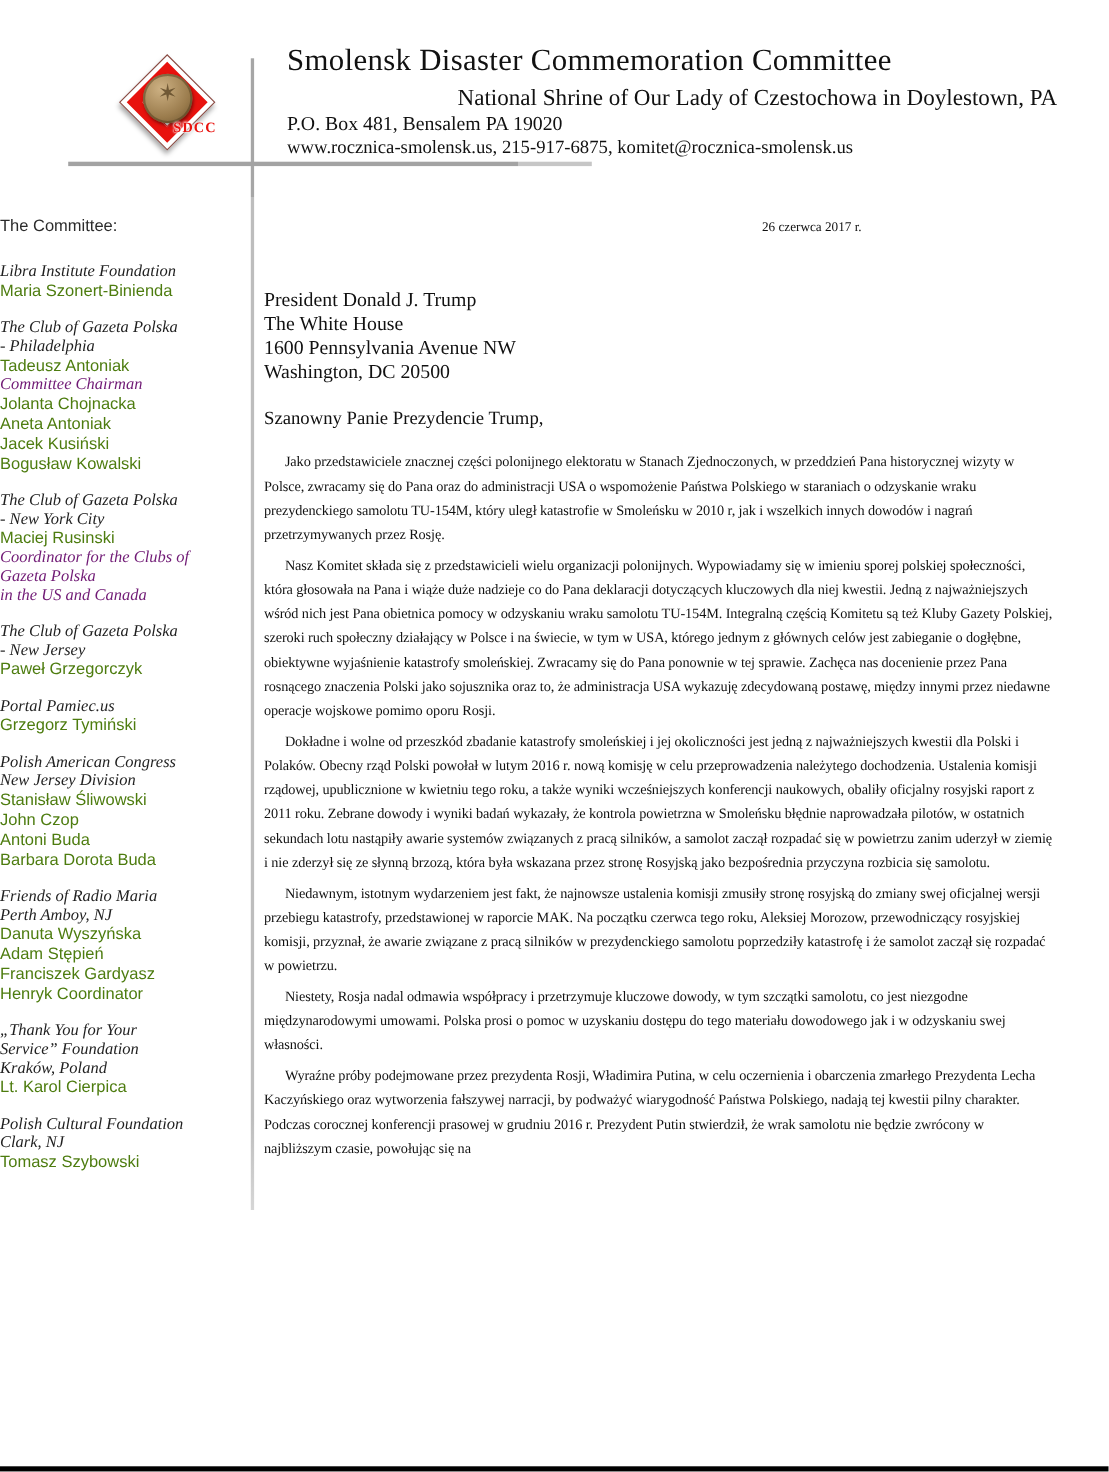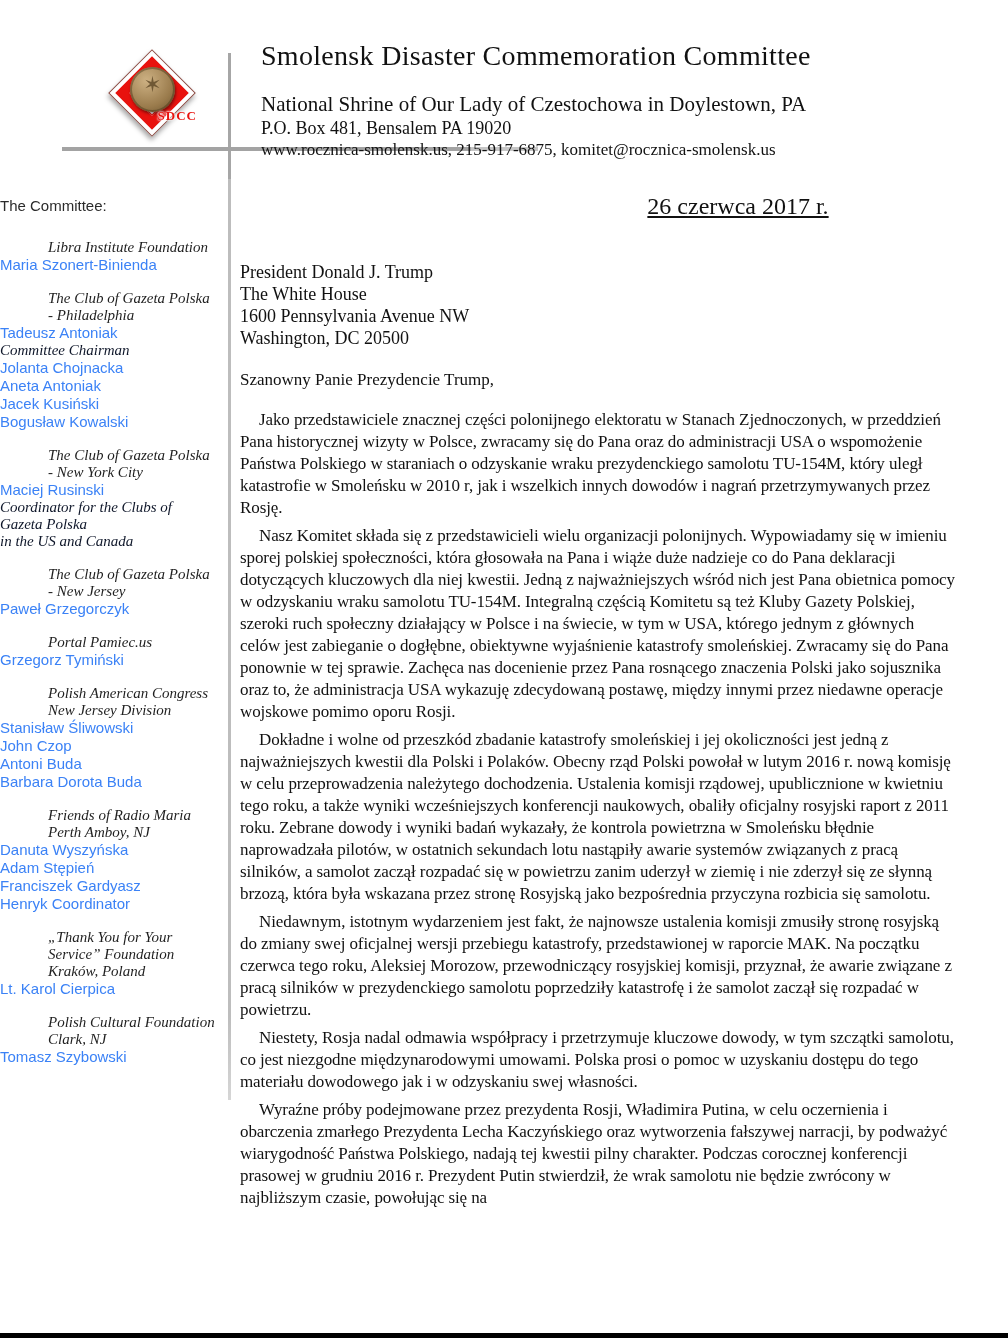--- a/index.html
+++ b/index.html
@@ -46,51 +46,51 @@
   .vline {
     position: absolute; left: 228px; top: 53px; width: 3px; height: 1047px;
     background: linear-gradient(to bottom, #a6a6a6 0 12%, #bdbdbd 12% 92%, #d6d6d6);
   }
   .hline {
     position: absolute; left: 62px; top: 147px; width: 476px; height: 4px;
     background: linear-gradient(to right, #a3a3a3 0 86%, #c6c6c6 86%);
   }
   .header-block { position: absolute; left: 261px; top: 40px; width: 700px; }
   .org-name   { font-size: 28px; line-height: 32px; letter-spacing: 0.3px; }
-  .org-sub    { font-size: 21px; line-height: 25px; margin-top: 20px; }
+  .org-sub    { font-size: 21px; line-height: 25px; margin-top: 4px; text-align: right; }
   .org-addr   { font-size: 18px; line-height: 21px; margin-top: 1px; }
   .org-contact{ font-size: 17px; line-height: 20px; margin-top: 1px; }
 
   
   .sidebar {
     position: absolute; left: 0; top: 196px; width: 215px;
     text-align: left;
     font-family: "Liberation Sans", "DejaVu Sans", sans-serif;
     color: #2b2b2b;
   }
   .sb-heading { font-size: 15px; line-height: 19px; margin-bottom: 24px; }
   .sb-group { margin-bottom: 16px; }
   .sb-org {
     font-family: "Liberation Serif", "DejaVu Serif", serif;
     font-style: italic; font-weight: bold; font-weight: normal;
-    font-size: 15px; line-height: 17px; color: #1f1f1f; padding-left: 48px;
-  }
-  .sb-name { font-size: 15px; line-height: 18px; color: #3b82f6; }
+    font-size: 15px; line-height: 17px; color: #1f1f1f;
+  }
+  .sb-name { font-size: 15px; line-height: 18px; color: #4d7c0f; }
   .sb-role {
     font-family: "Liberation Serif", "DejaVu Serif", serif;
-    font-style: italic; font-size: 15px; line-height: 17px; color: #0f172a;
+    font-style: italic; font-size: 15px; line-height: 17px; color: #701a75;
   }
 
   
   .main { position: absolute; left: 240px; top: 195px; width: 718px; }
-  .date-line { text-align: center; padding-left: 278px; font-size: 24px; line-height: 22px; text-decoration: underline; }
+  .date-line { text-align: center; padding-left: 278px; font-size: 12px; line-height: 22px; }
   .recipient { margin-top: 44px; font-size: 18px; line-height: 22px; }
   .salutation { margin-top: 20px; margin-bottom: 18px; font-size: 17px; line-height: 22px; }
   .letter-paragraphs p {
-    font-size: 17px; line-height: 22px; letter-spacing: -0.1px;
+    font-size: 13px; line-height: 22px; letter-spacing: -0.1px;
     text-indent: 19px; margin: 6px 0 0 0;
   }
 
   .footer-bar { position: absolute; left: 0; top: 1333px; width: 1008px; height: 5px; background: #000; }
 </style>
 </head>
 <body>
 
 <div class="page">
 

